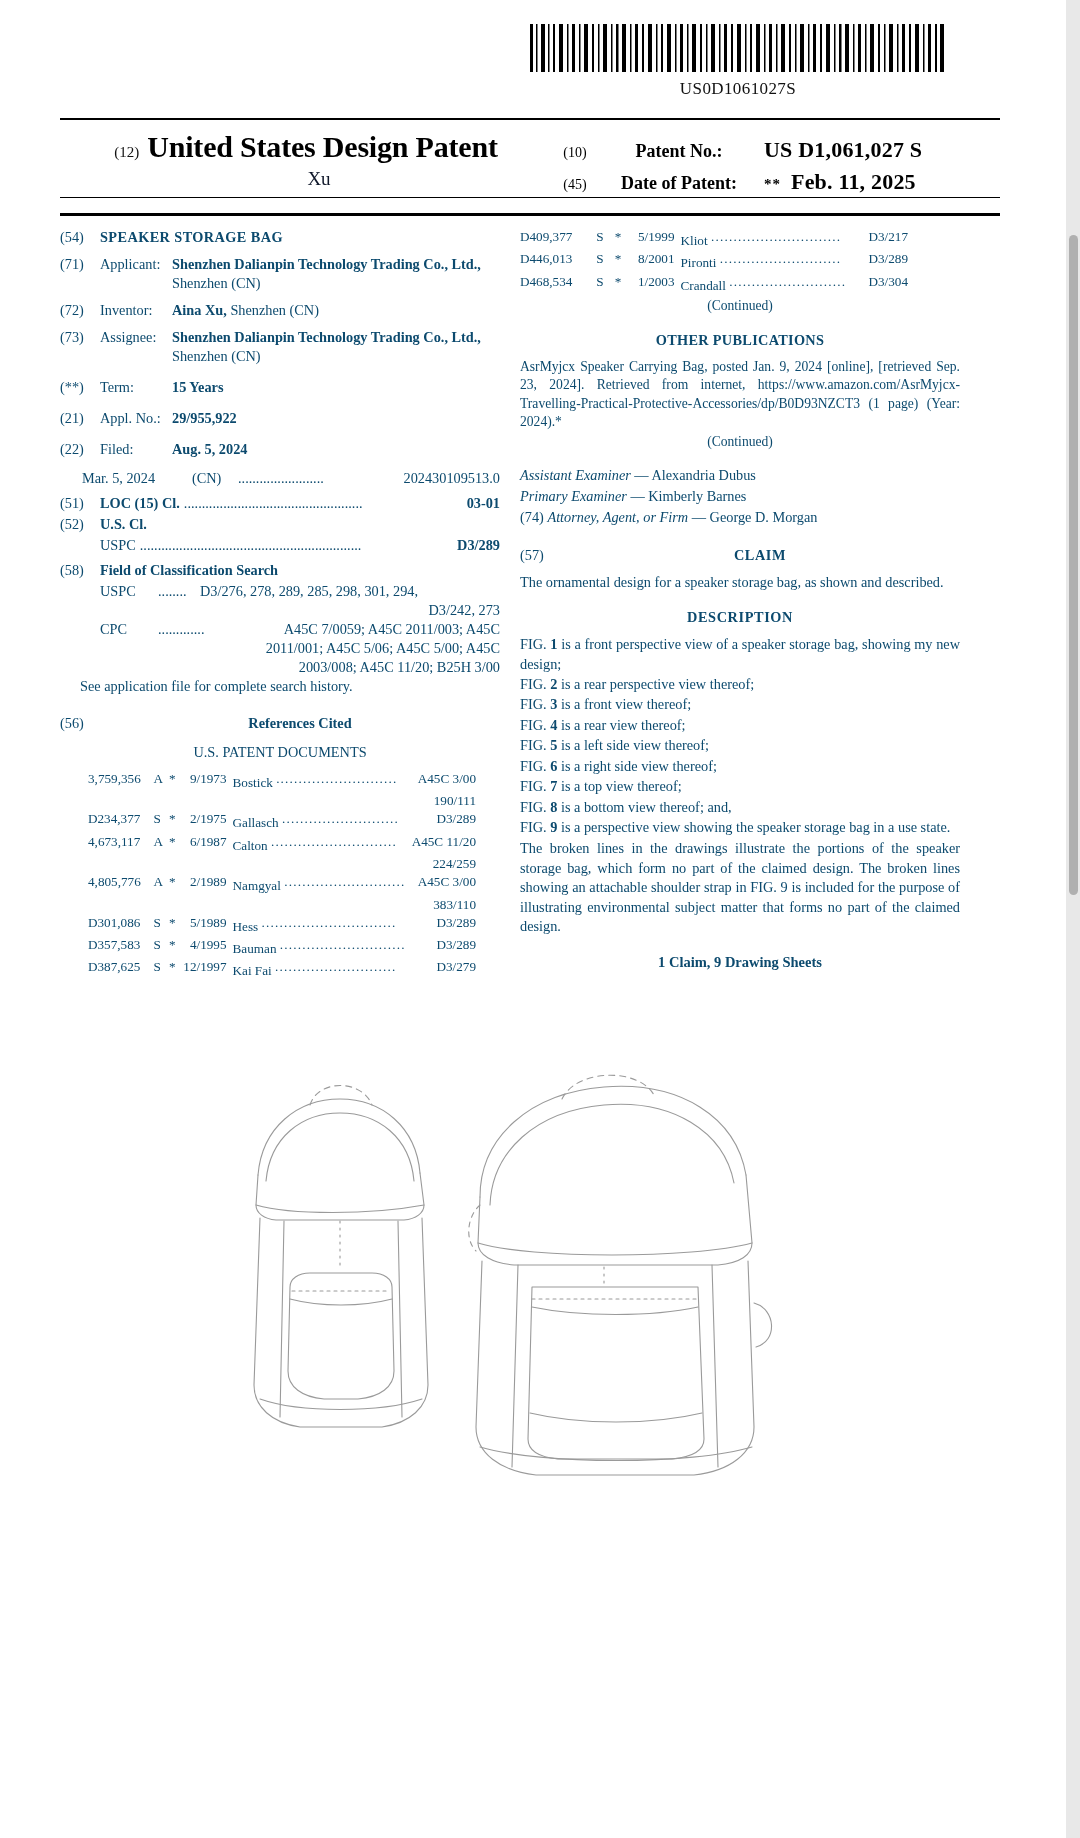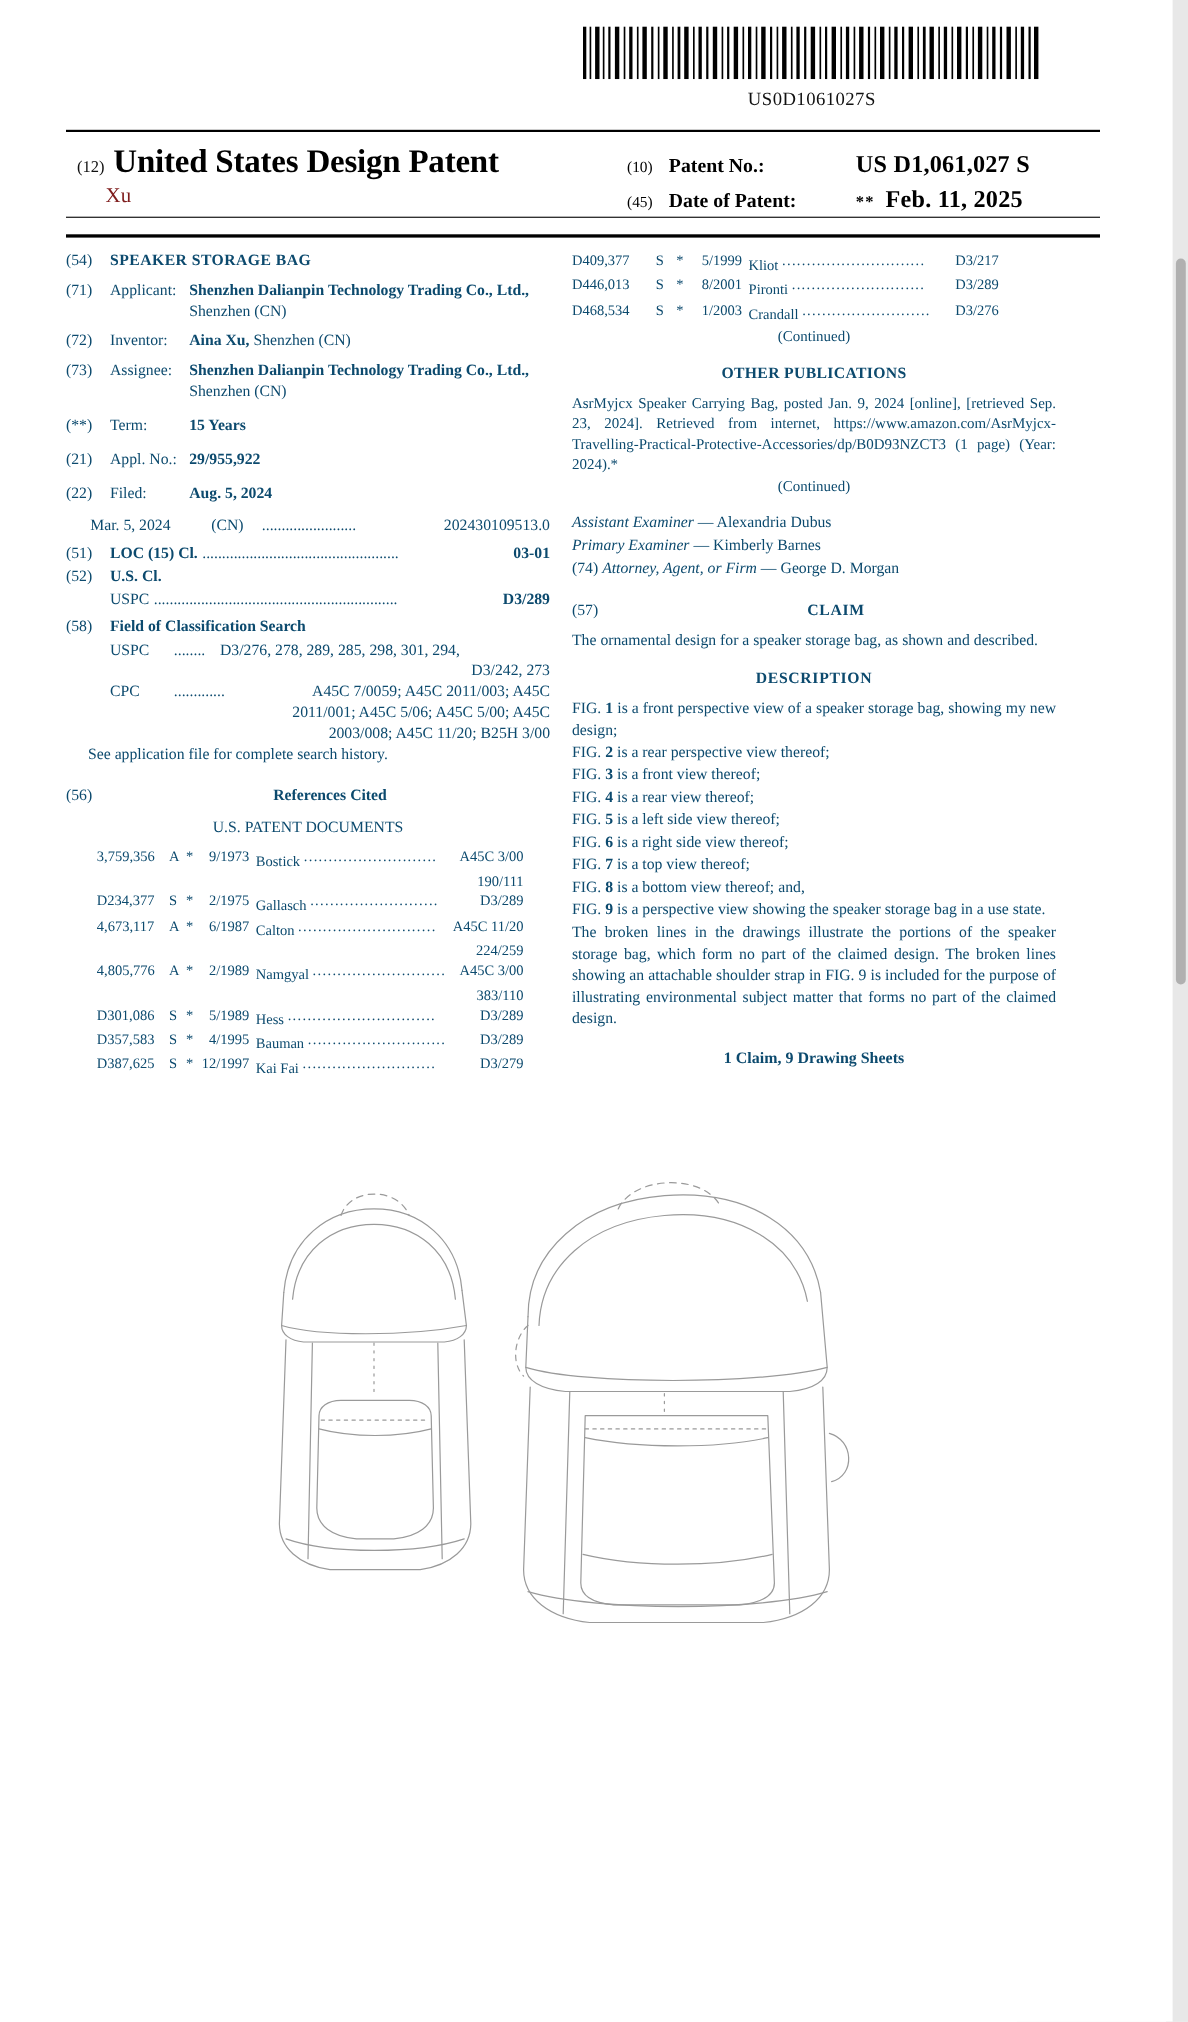--- a/index.html
+++ b/index.html
@@ -61,23 +61,24 @@
     font-family: "Liberation Serif", serif;
     font-size: 17px;
     letter-spacing: 0.4px;
     margin-top: 3px;
     color: #111;
   }
 
   
   .masthead {
     position: absolute;
-    left: 70px;
+    left: 56px;
     top: 130px;
     width: 940px;
+    text-align: center;
   }
   .mast-row {
     display: flex;
     align-items: baseline;
   }
   .mast-left {
     width: 500px;
   }
   .mast-num {
     font-size: 15px;
@@ -87,21 +88,21 @@
     font-size: 30px;
     font-weight: bold;
     letter-spacing: -0.2px;
     color: #000;
     margin-left: 8px;
   }
   .mast-author {
     font-size: 19px;
     margin-left: 26px;
     margin-top: 4px;
-    color: #7f1d1d;
+    color: #0f172a;
   }
   .mast-right {
     width: 440px;
     font-size: 18px;
   }
   .mast-right .line {
     display: flex;
     align-items: baseline;
     margin-bottom: 6px;
   }
@@ -532,21 +533,21 @@
               <td class="dt">8/2001</td>
               <td class="nm"><span>Pironti </span><span class="dots">...........................</span></td>
               <td class="cl">D3/289</td>
             </tr>
             <tr>
               <td class="pat">D468,534</td>
               <td class="kind">S</td>
               <td class="ast">*</td>
               <td class="dt">1/2003</td>
               <td class="nm"><span>Crandall </span><span class="dots">..........................</span></td>
-              <td class="cl">D3/276</td>
+              <td class="cl">D3/304</td>
             </tr>
           </tbody>
       </table>
       <div class="continued">(Continued)</div>
 
       <div class="sec-title" style="margin-top:16px">OTHER PUBLICATIONS</div>
       <div class="other-pub">AsrMyjcx Speaker Carrying Bag, posted Jan. 9, 2024 [online], [retrieved Sep. 23, 2024]. Retrieved from internet, https://www.amazon.com/AsrMyjcx-Travelling-Practical-Protective-Accessories/dp/B0D93NZCT3 (1 page) (Year: 2024).*</div>
       <div class="continued">(Continued)</div>
 
       <div class="examiner" style="margin-top:14px">

